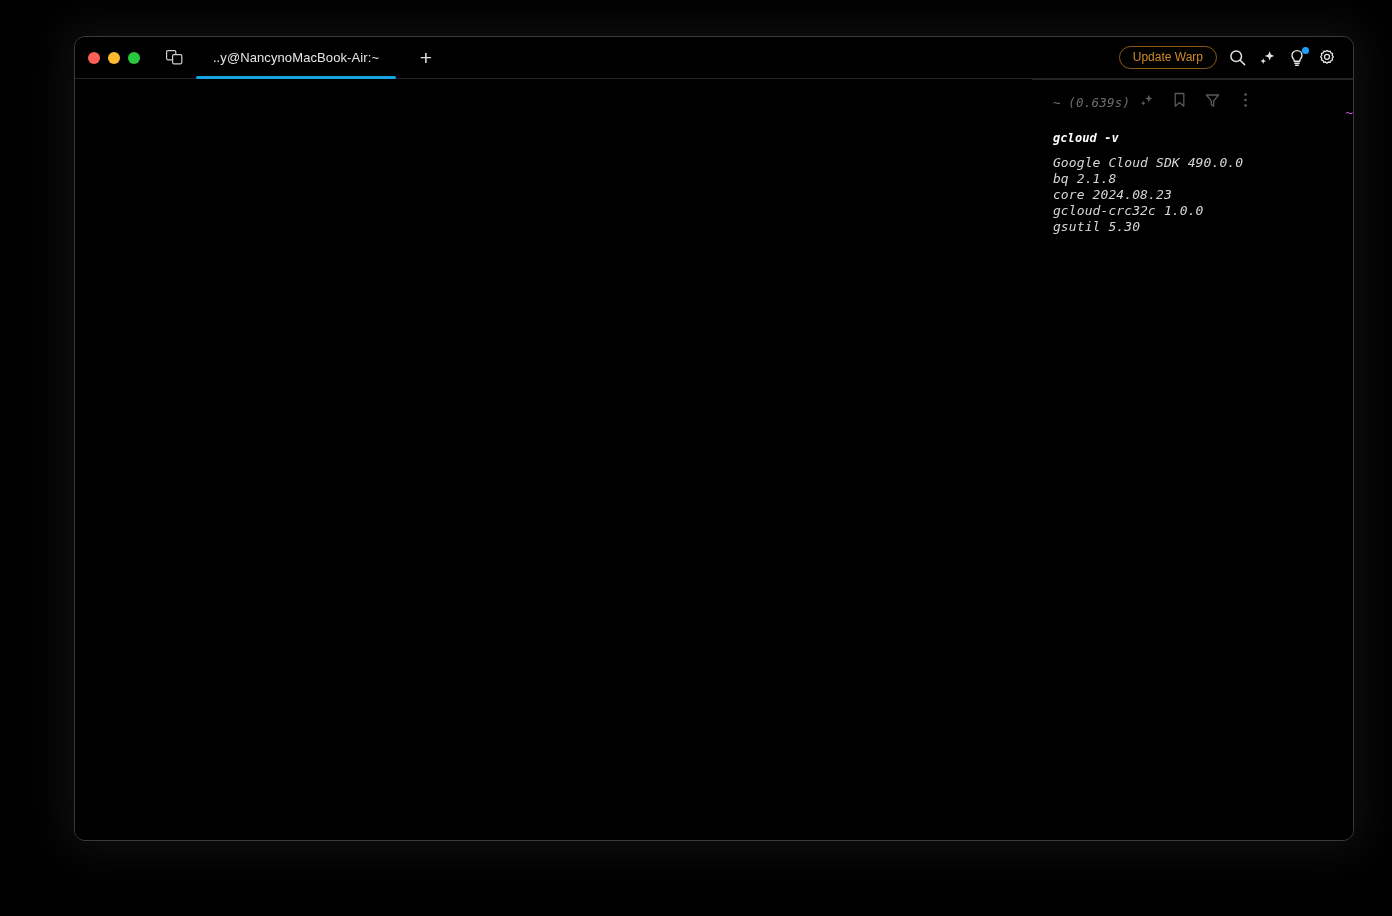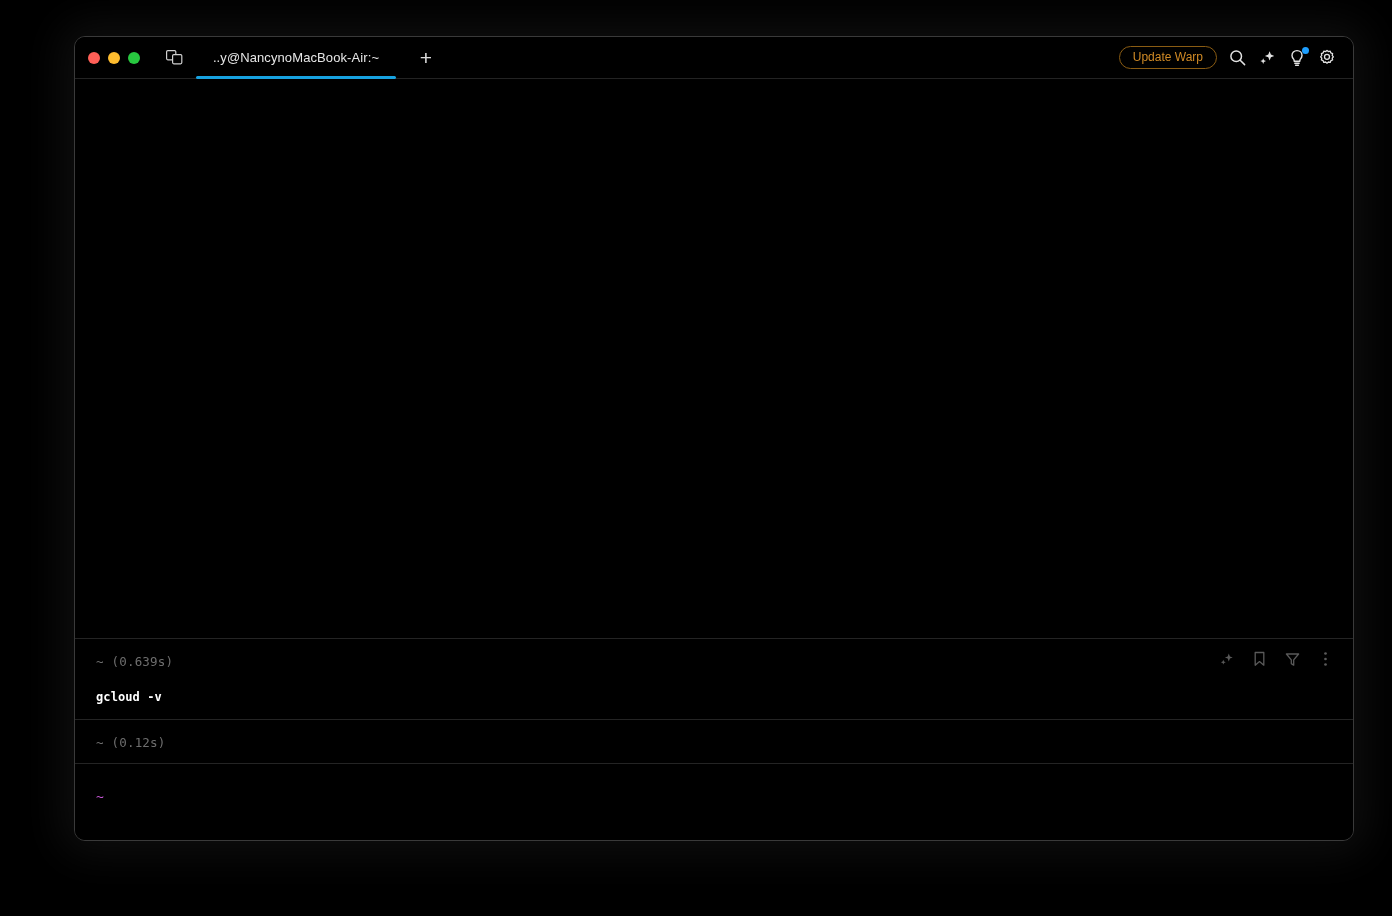--- a/index.html
+++ b/index.html
@@ -136,21 +136,22 @@
     background: #1E9FFF;
   }
 
   
   #terminal {
     position: relative;
     height: 762px;
     background: #000000;
     font-family: "DejaVu Sans Mono", monospace;
     display: flex;
-    flex-direction: column;
+    flex-direction: row;
+    font-style: italic;
   }
 
   #scroll-spacer { flex: 1 1 auto; }
 
   .block {
     position: relative;
     padding: 14px 0 12px 0;
     border-top: 1px solid #242424;
   }
   .block-inner { padding-left: 21px; padding-right: 30px; }
@@ -274,20 +275,25 @@
     </div>
 
     <div id="terminal">
 
       <div id="scroll-spacer"></div>
 
       <div class="block">
         <div class="block-inner">
           <div class="block-head">~ (0.639s)</div>
           <div class="block-cmd">gcloud -v</div>
+          <div class="block-output">Google Cloud SDK 490.0.0
+bq 2.1.8
+core 2024.08.23
+gcloud-crc32c 1.0.0
+gsutil 5.30</div>
         </div>
 
         <div class="block-actions">
           <span class="ba">
             <svg width="15" height="15" viewBox="0 0 15 15" fill="#5a5a5a" aria-hidden="true">
               <path d="M9.8 1.6 L10.9 4.4 L13.7 5.5 L10.9 6.6 L9.8 9.4 L8.7 6.6 L5.9 5.5 L8.7 4.4 Z"></path>
               <path d="M4.3 7.8 L5.0 9.5 L6.7 10.2 L5.0 10.9 L4.3 12.6 L3.6 10.9 L1.9 10.2 L3.6 9.5 Z"></path>
             </svg>
           </span>
           <span class="ba">
@@ -305,21 +311,20 @@
               <circle cx="2.5" cy="2.5" r="1.35"></circle>
               <circle cx="2.5" cy="8.0" r="1.35"></circle>
               <circle cx="2.5" cy="13.5" r="1.35"></circle>
             </svg>
           </span>
         </div>
       </div>
 
       <div class="block">
         <div class="block-inner">
-          <div class="block-head">~ (0.12s)</div>
         </div>
       </div>
 
       <div id="prompt-block">
         <span id="prompt-symbol">~</span>
       </div>
 
     </div>
   </div>
 </div>

